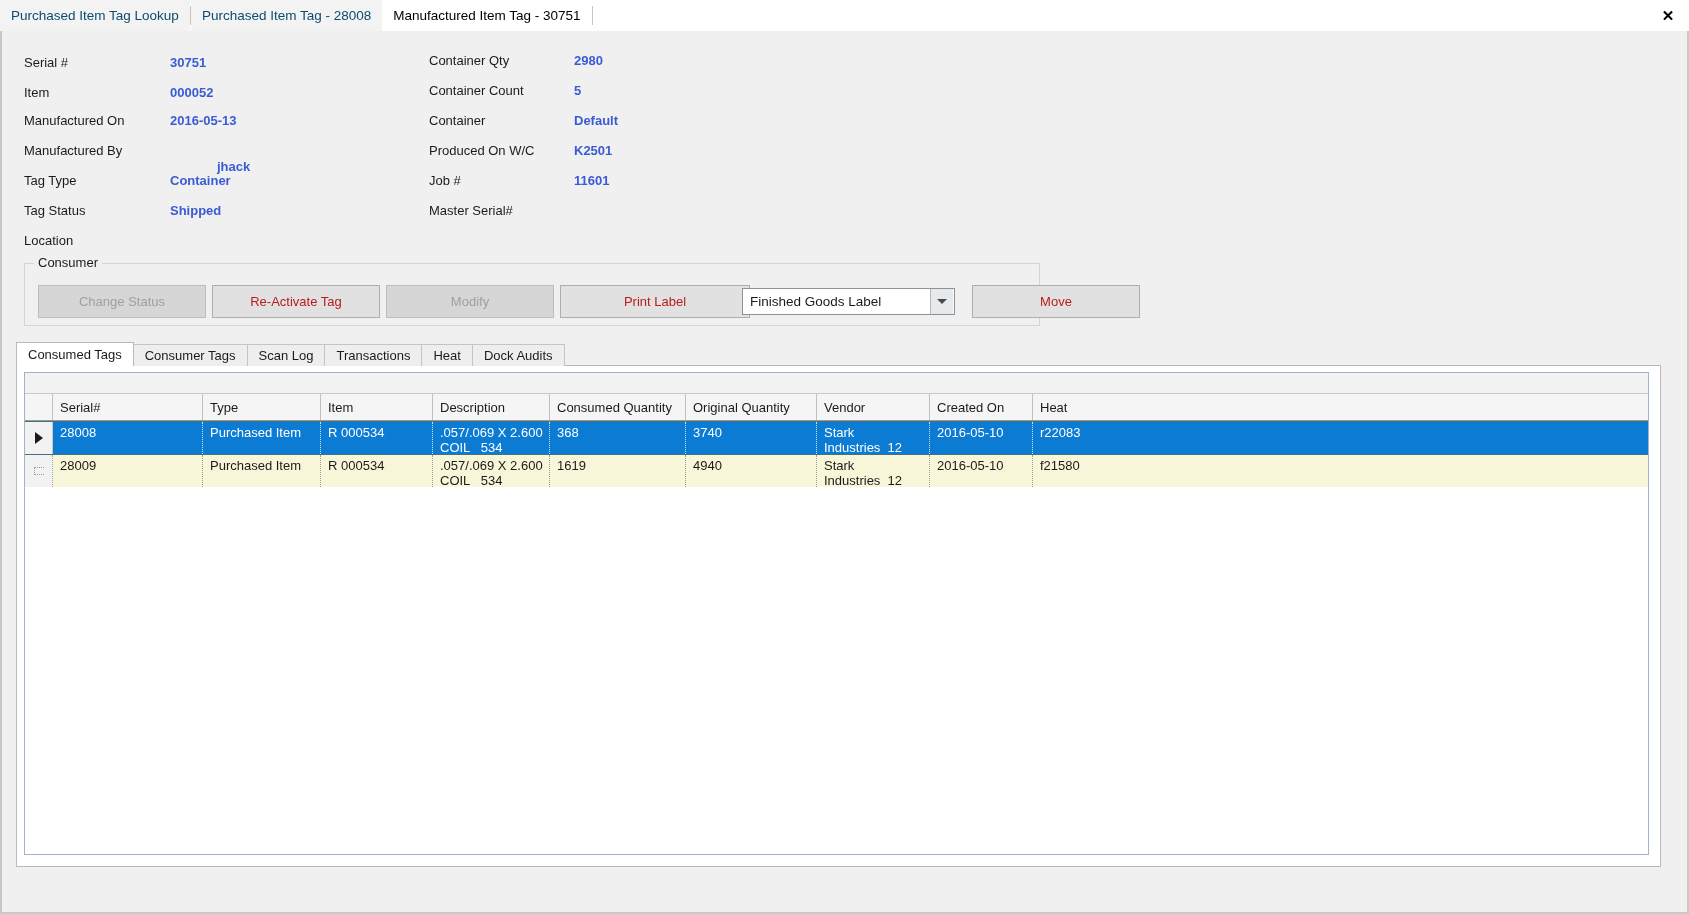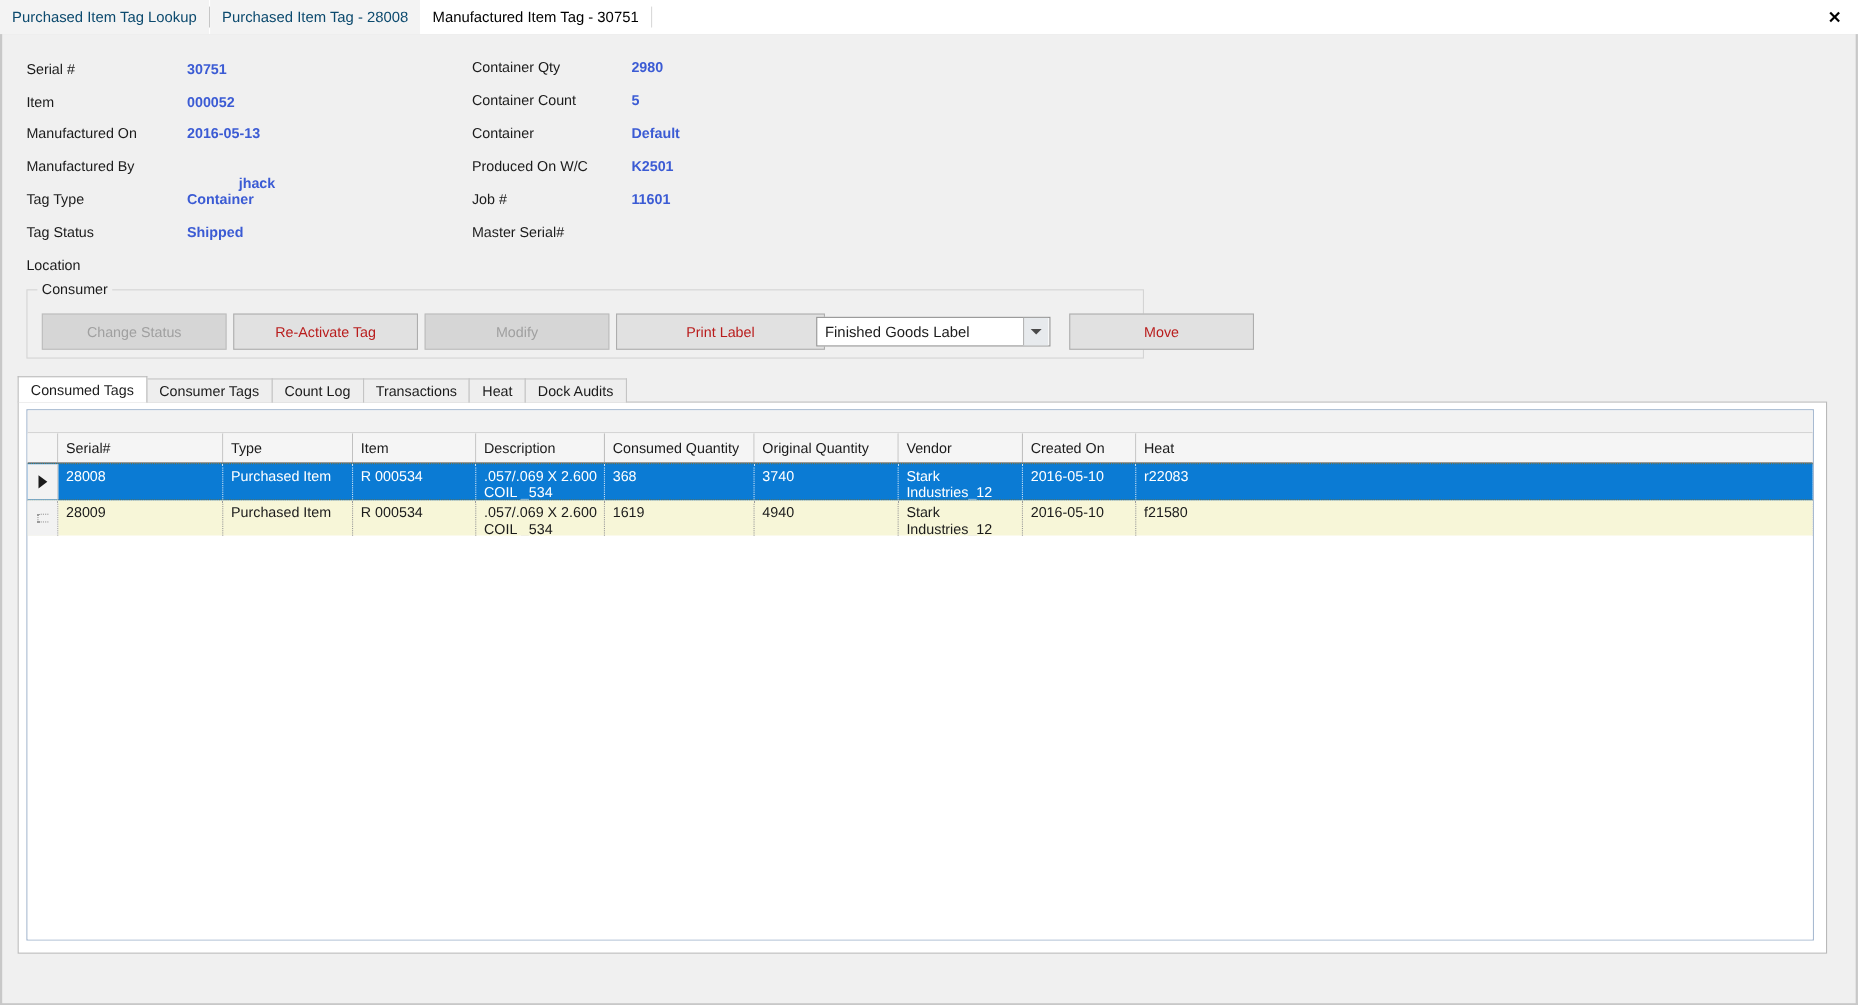--- a/index.html
+++ b/index.html
@@ -397,21 +397,21 @@
   </div>
 
   <div id="inner-tabs">
       <div class="itab active">
         <span>Consumed Tags</span>
       </div>
       <div class="itab">
         <span>Consumer Tags</span>
       </div>
       <div class="itab">
-        <span>Count Log</span>
+        <span>Scan Log</span>
       </div>
       <div class="itab">
         <span>Transactions</span>
       </div>
       <div class="itab">
         <span>Heat</span>
       </div>
       <div class="itab">
         <span>Dock Audits</span>
       </div>

